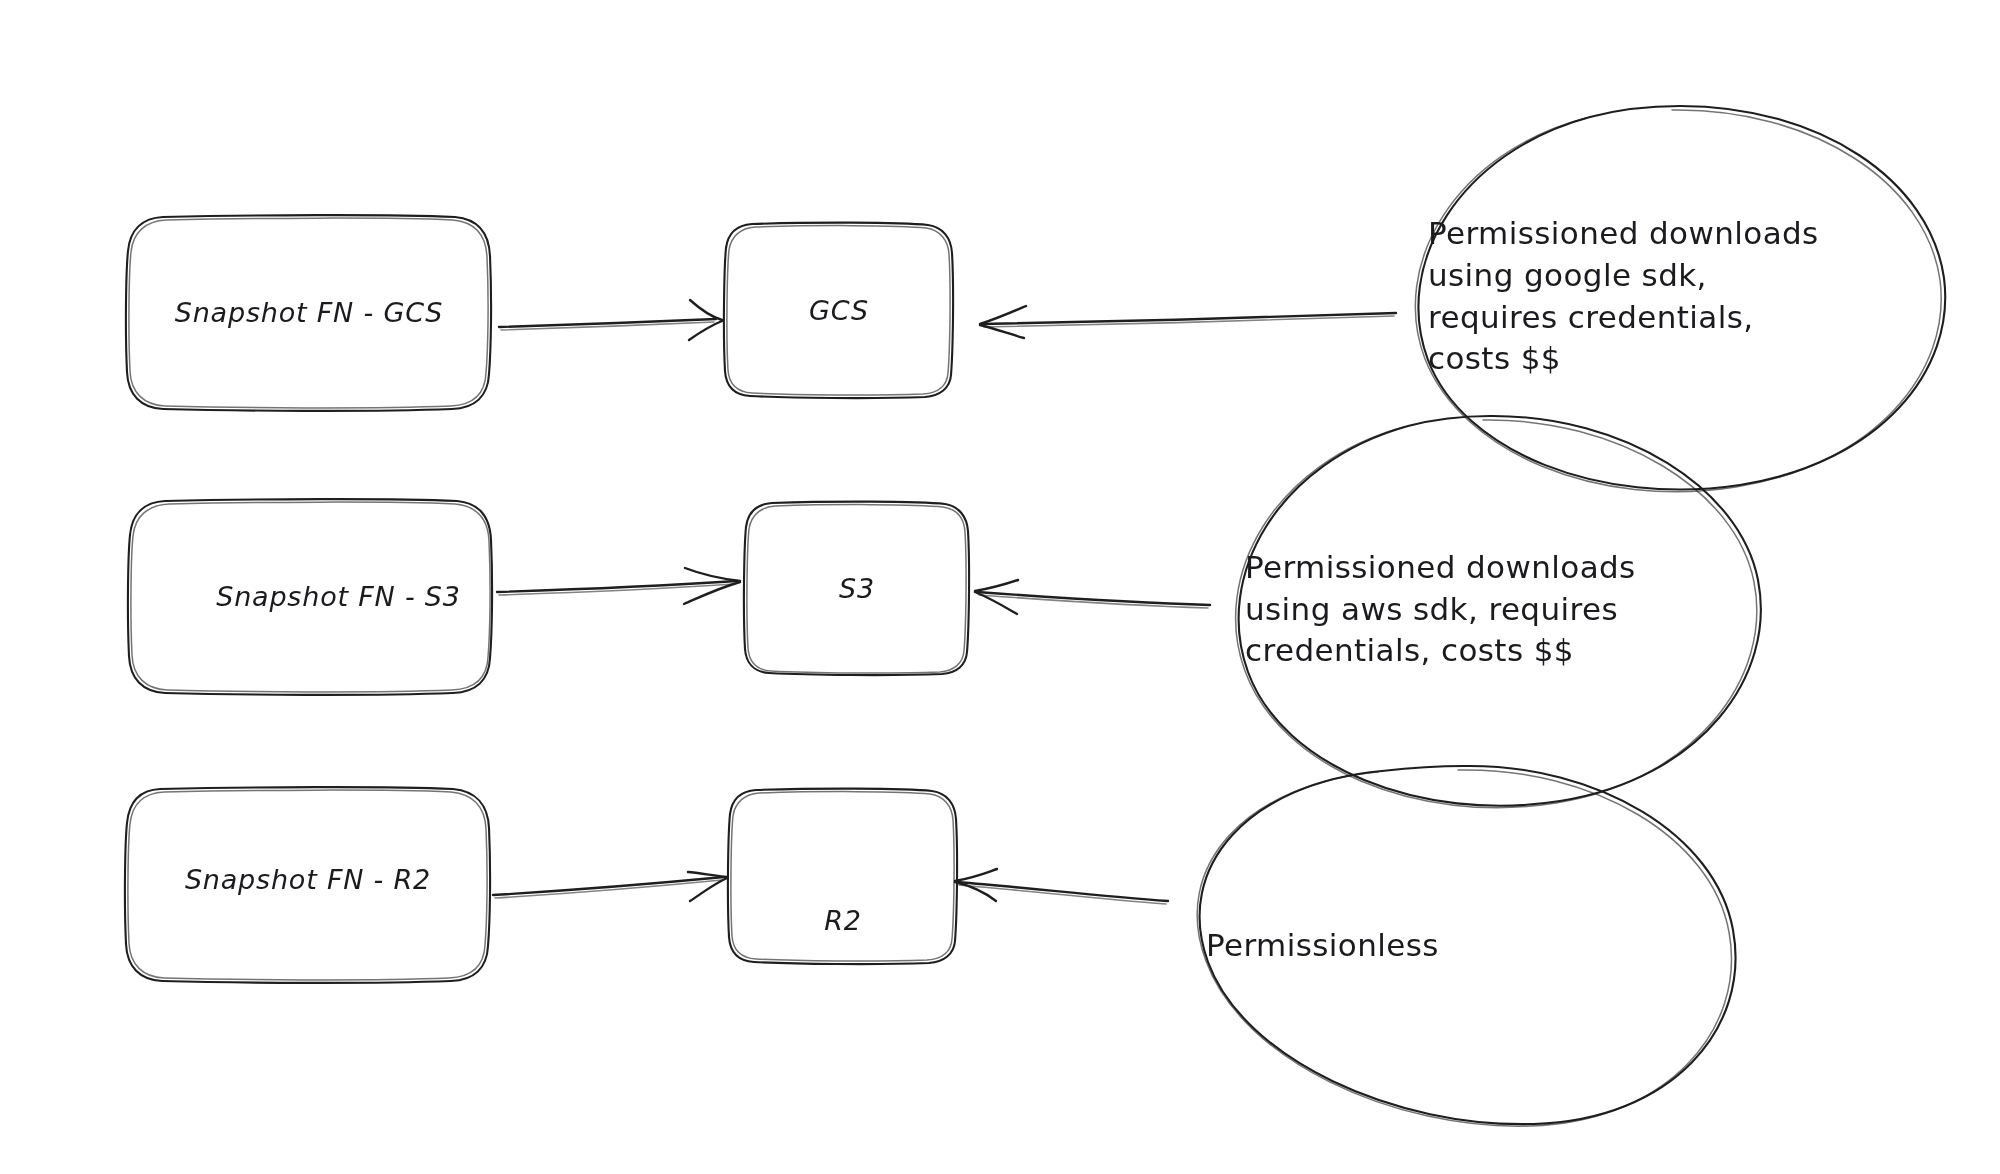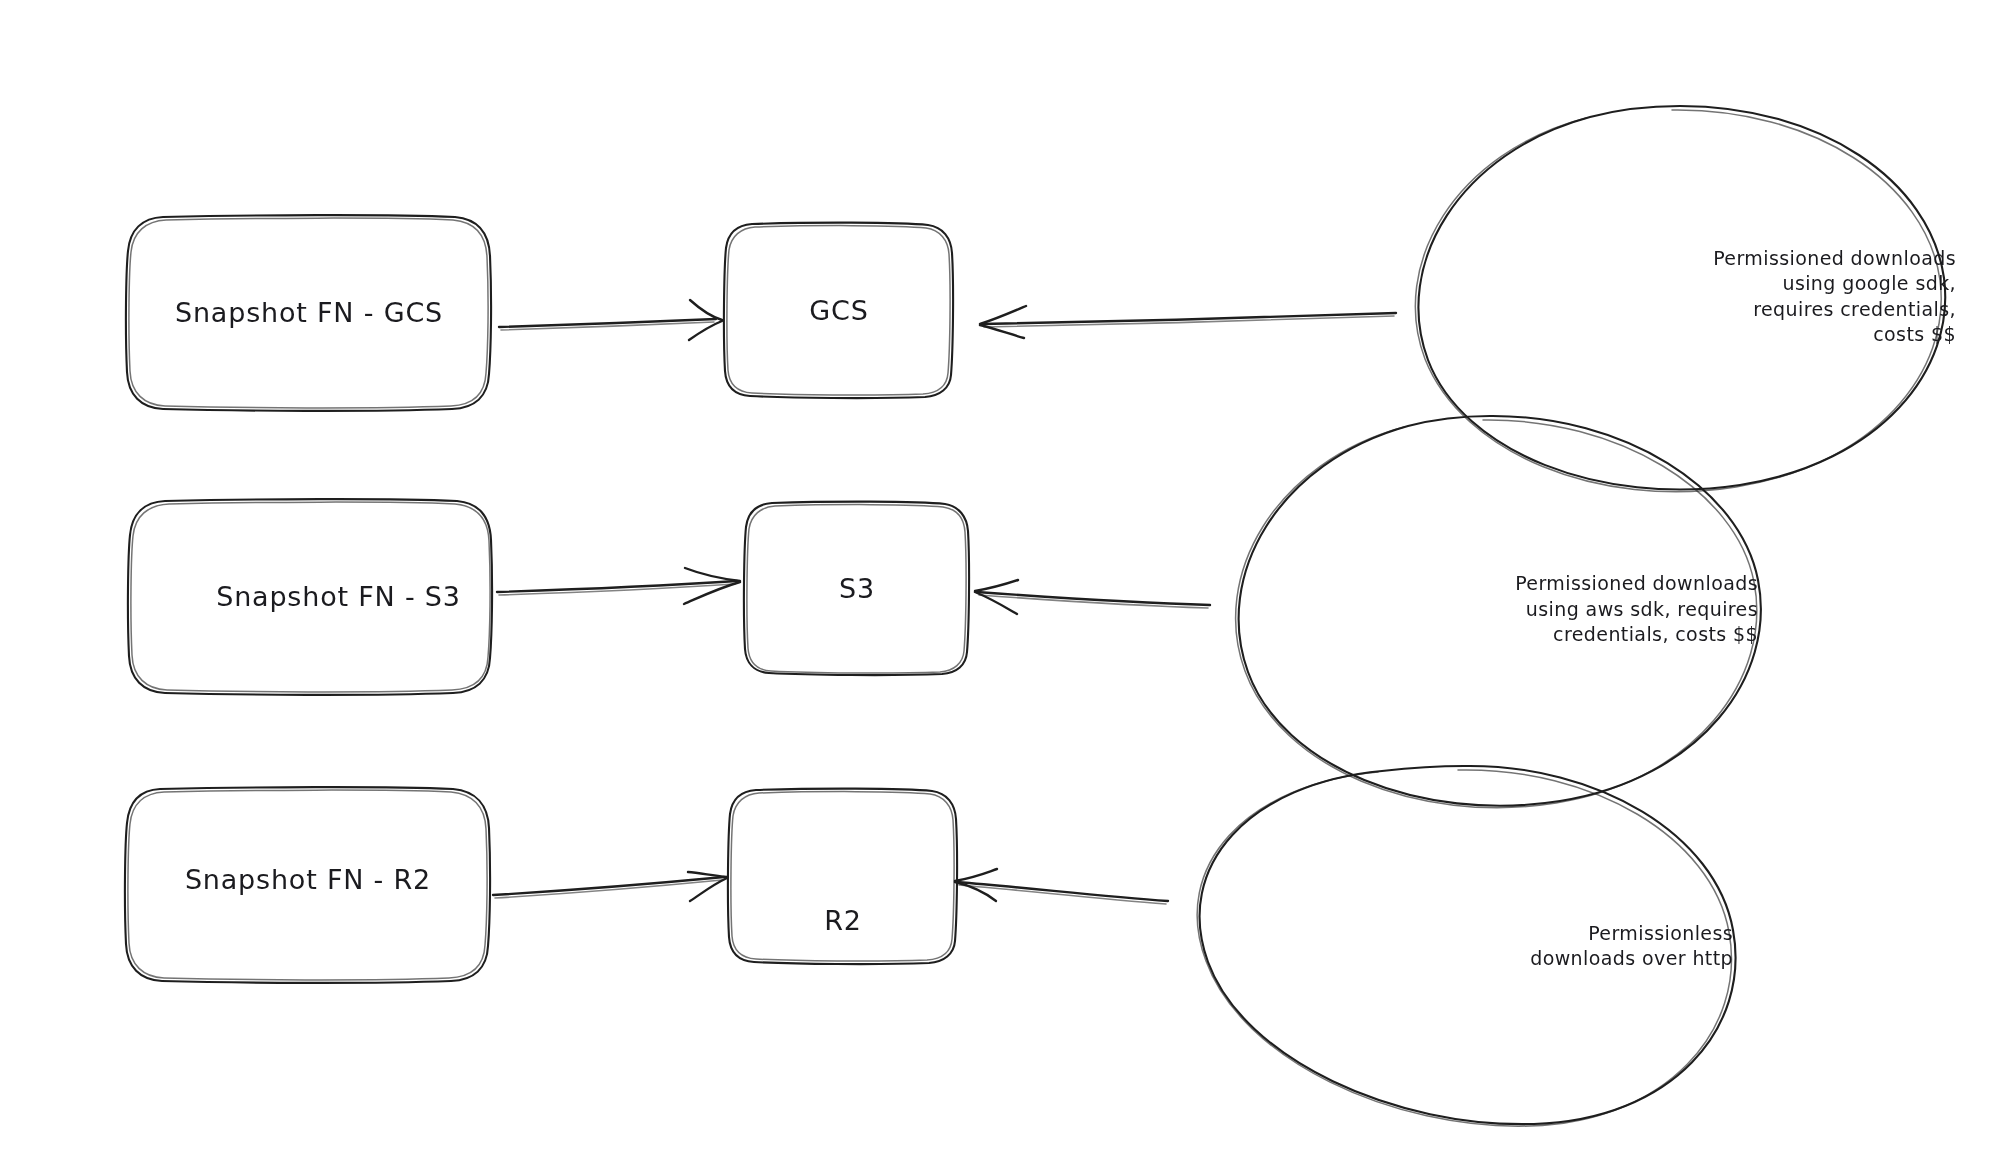--- a/index.html
+++ b/index.html
@@ -32,31 +32,32 @@
     display: flex;
     align-items: center;
     justify-content: center;
     color: #1b1b1f;
     font-family: "DejaVu Sans", sans-serif;
     font-size: 27px;
     letter-spacing: 0.8px;
     line-height: 1.05;
     white-space: nowrap;
     user-select: none;
+    font-style: italic;
   }
   .note-label {
     position: absolute;
     display: flex;
     flex-direction: column;
-    align-items: flex-end;
+    align-items: flex-start;
     justify-content: center;
     text-align: center;
     color: #1b1b1f;
     font-family: "DejaVu Sans", sans-serif;
-    font-size: 19px;
+    font-size: 31px;
     letter-spacing: 0.4px;
     line-height: 1.34;
     user-select: none;
   }
   .note-label span { display: block; }
   .sk-stroke {
     fill: none;
     stroke: #1e1e1e;
     stroke-linecap: round;
     stroke-linejoin: round;
@@ -182,16 +183,15 @@
   </div>
 
   <div class="note-label" style="left:1245px; top:416px; width:513px; height:387px;">
     <span>Permissioned downloads</span>
     <span>using aws sdk, requires</span>
     <span>credentials, costs $$</span>
   </div>
 
   <div class="note-label" style="left:1206px; top:766px; width:527px; height:360px;">
     <span>Permissionless</span>
-    <span>downloads over http</span>
   </div>
 
 </div>
 
 </body></html>

